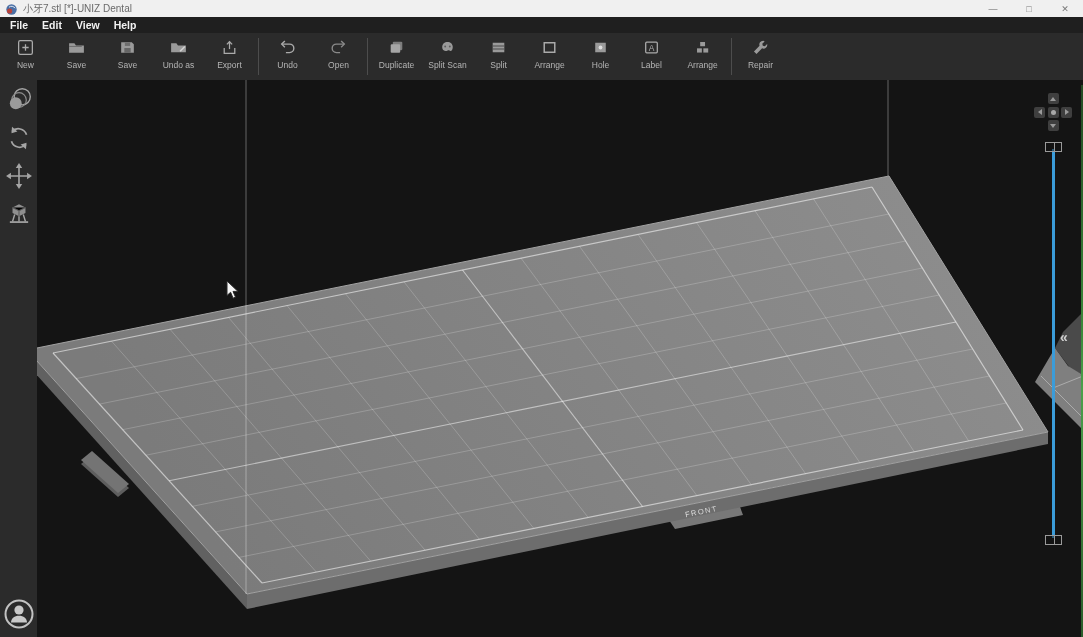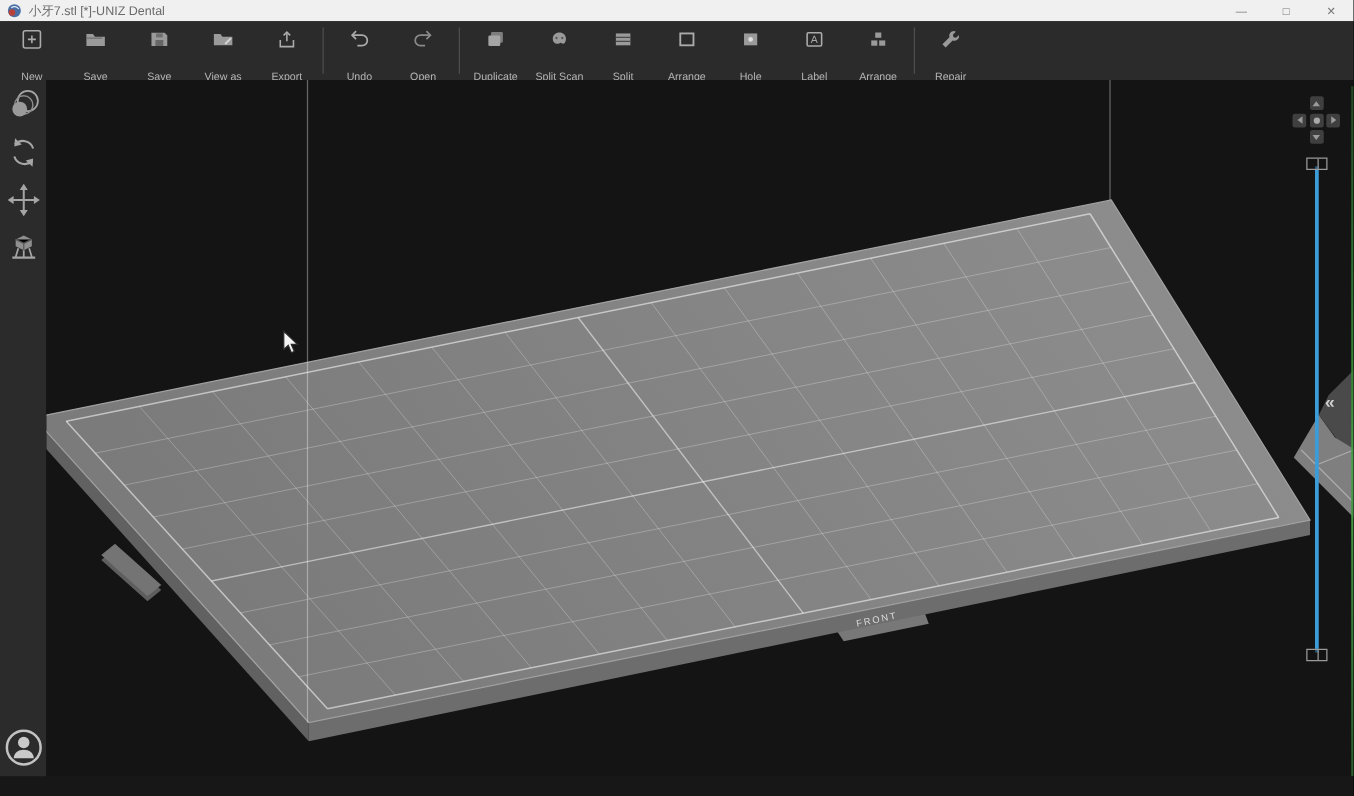--- a/index.html
+++ b/index.html
@@ -17,21 +17,21 @@
 
   
   .menubar{height:16px;background:#1f1f1f;display:flex;align-items:center;padding-left:3px;}
   .menu-item{color:#f2f2f2;font-weight:bold;font-size:10.5px;padding:0 7px;}
 
   
   .toolbar{height:47px;background:#2b2b2b;display:flex;align-items:flex-start;}
   .tbtn{width:51px;padding-top:5px;display:flex;flex-direction:column;align-items:center;}
   .ticon{width:19px;height:19px;}
   .ticon svg{display:block;}
-  .tlabel{margin-top:15px;font-size:8.5px;color:#b5b5b5;white-space:nowrap;}
+  .tlabel{margin-top:3px;font-size:8.5px;color:#b5b5b5;white-space:nowrap;}
   .tsep{width:1px;height:37px;background:#4d4d4d;margin:5px 3px 0 3px;}
 
   
   .app-body{display:flex;height:557px;}
   .sidebar{width:37px;background:#2b2b2b;display:flex;flex-direction:column;
     align-items:center;padding-top:7px;box-sizing:border-box;}
   .side-btn{width:30px;height:30px;margin-bottom:8px;display:flex;
     align-items:center;justify-content:center;}
   .side-avatar{margin-top:auto;margin-bottom:7px;width:32px;height:32px;}
 
@@ -82,20 +82,26 @@
       </svg>
     </span>
     <span class="title-text">小牙7.stl [*]-UNIZ Dental</span>
     <div class="win-controls">
       <span class="win-btn">—</span>
       <span class="win-btn">□</span>
       <span class="win-btn">✕</span>
     </div>
   </div>
 
+  <div class="menubar">
+    <span class="menu-item">File</span>
+    <span class="menu-item">Edit</span>
+    <span class="menu-item">View</span>
+    <span class="menu-item">Help</span>
+  </div>
 
   <div class="toolbar">
 
     <div class="tbtn">
       <span class="ticon">
         <svg width="19" height="19" viewBox="0 0 18 18">
             <g stroke="#ababab" stroke-width="1.2" fill="none">
           <rect x="2.5" y="2.5" width="13" height="13" rx="1.5"></rect>
               <path d="M9 6v6M6 9h6"></path>
             </g>
@@ -125,21 +131,21 @@
       <span class="tlabel">Save</span>
     </div>
 
     <div class="tbtn">
       <span class="ticon">
         <svg width="19" height="19" viewBox="0 0 18 18">
           <path d="M2 13.5V5h5l1.5 2H16v6.5z" fill="#9a9a9a"></path>
           <path d="M10.5 12.5l4.5-4.5" stroke="#d4d4d4" stroke-width="1.4"></path>
           </svg>
       </span>
-      <span class="tlabel">View as</span>
+      <span class="tlabel">Undo as</span>
     </div>
 
     <div class="tbtn">
       <span class="ticon">
         <svg width="19" height="19" viewBox="0 0 18 18">
             <g stroke="#ababab" stroke-width="1.2" fill="none">
           <path d="M4 9.5v5h10v-5"></path>
               <path d="M9 3.5v7"></path>
               <path d="M6.5 6L9 3.5 11.5 6"></path>
             </g>

